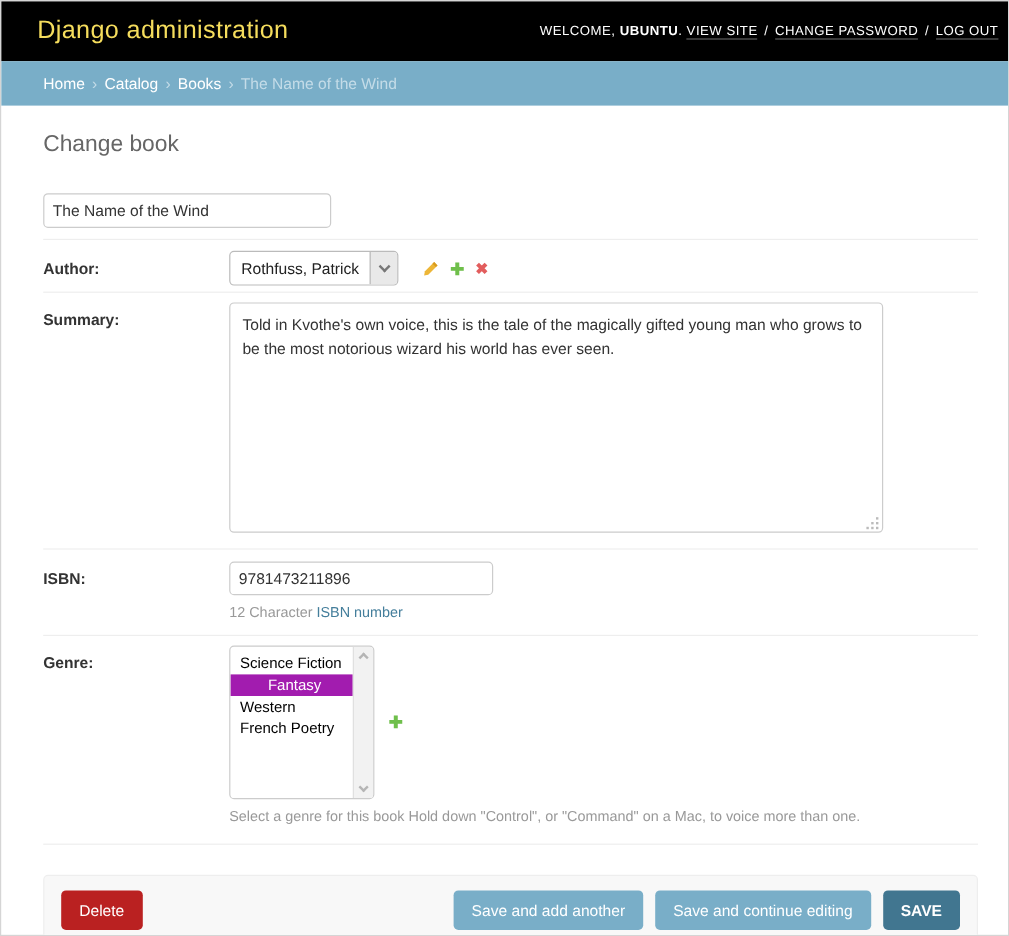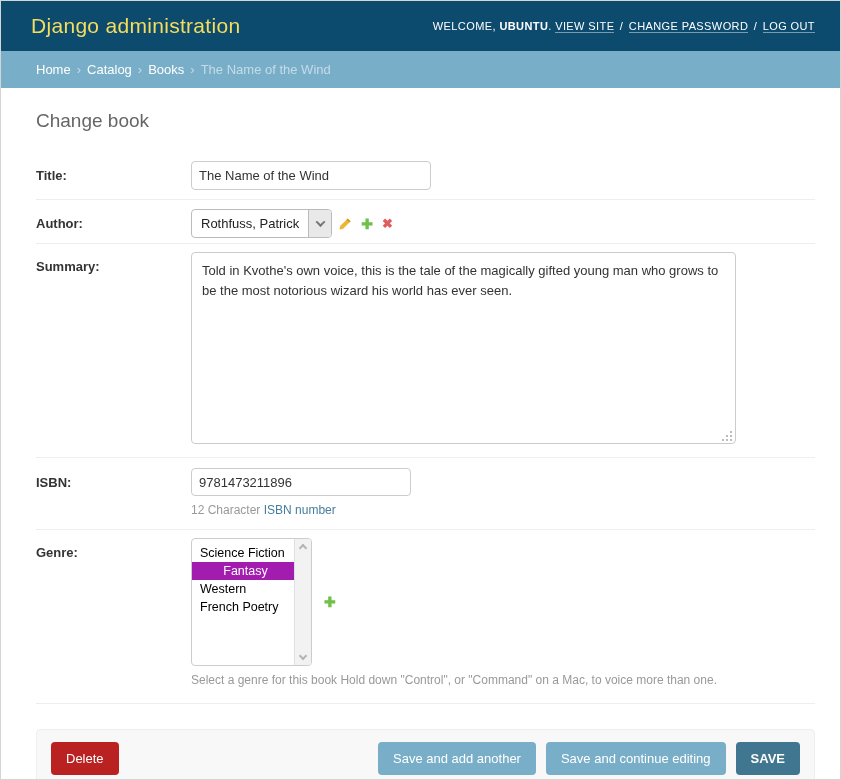--- a/index.html
+++ b/index.html
@@ -7,26 +7,26 @@
   body {
     font-family:"Liberation Sans", sans-serif;
     font-size:13px;
     color:#333;
     background:#fff;
     border:1px solid #d5d5d5;
     overflow:hidden;
   }
   
   #header {
-    background:#0c4a6e;
+    background:#000000;
     height:50px;
     display:flex;
     align-items:center;
     justify-content:space-between;
-    padding:0 25px 0 30px;
+    padding:0 8px 0 30px;
   }
   #site-name {
     color:#f5dd5d;
     font-size:21px;
     font-weight:400;
     letter-spacing:.3px;
   }
   #user-tools {
     color:#fff;
     font-size:11px;
@@ -111,21 +111,21 @@
   .row-isbn { padding:10px 0 12px 0; }
   .row-isbn .vTextField { width:220px; height:28px; }
   .row-genre { padding:8px 0 16px 0; }
   .help {
     color:#999;
     font-size:12px;
     margin-top:7px;
   }
   .help a { color:#447e9b; text-decoration:none; cursor:pointer; }
   
-  .author-widget { display:flex; align-items:center; gap:6px; }
+  .author-widget { display:flex; align-items:center; gap:20px; }
   .fake-select {
     display:flex;
     align-items:stretch;
     border:1px solid #bbb;
     border-radius:4px;
     background:#fff;
     height:29px;
     overflow:hidden;
     cursor:pointer;
   }
@@ -253,21 +253,20 @@
   <span>The Name of the Wind</span>
 </div>
 
 <div id="content">
 
   <div class="content-head">
     <h1 id="page-title">Change book</h1>
   </div>
 
   <div class="form-row row-title">
-    <div class="label-col"><label>Title:</label></div>
     <input class="vTextField" type="text" value="The Name of the Wind" style="">
   </div>
 
   <div class="form-row row-author">
     <div class="label-col"><label>Author:</label></div>
     <div class="author-widget">
       <div class="fake-select">
         <span class="sel-text">Rothfuss, Patrick</span>
         <span class="sel-arrow">
           <span class="chevron-down"></span>

